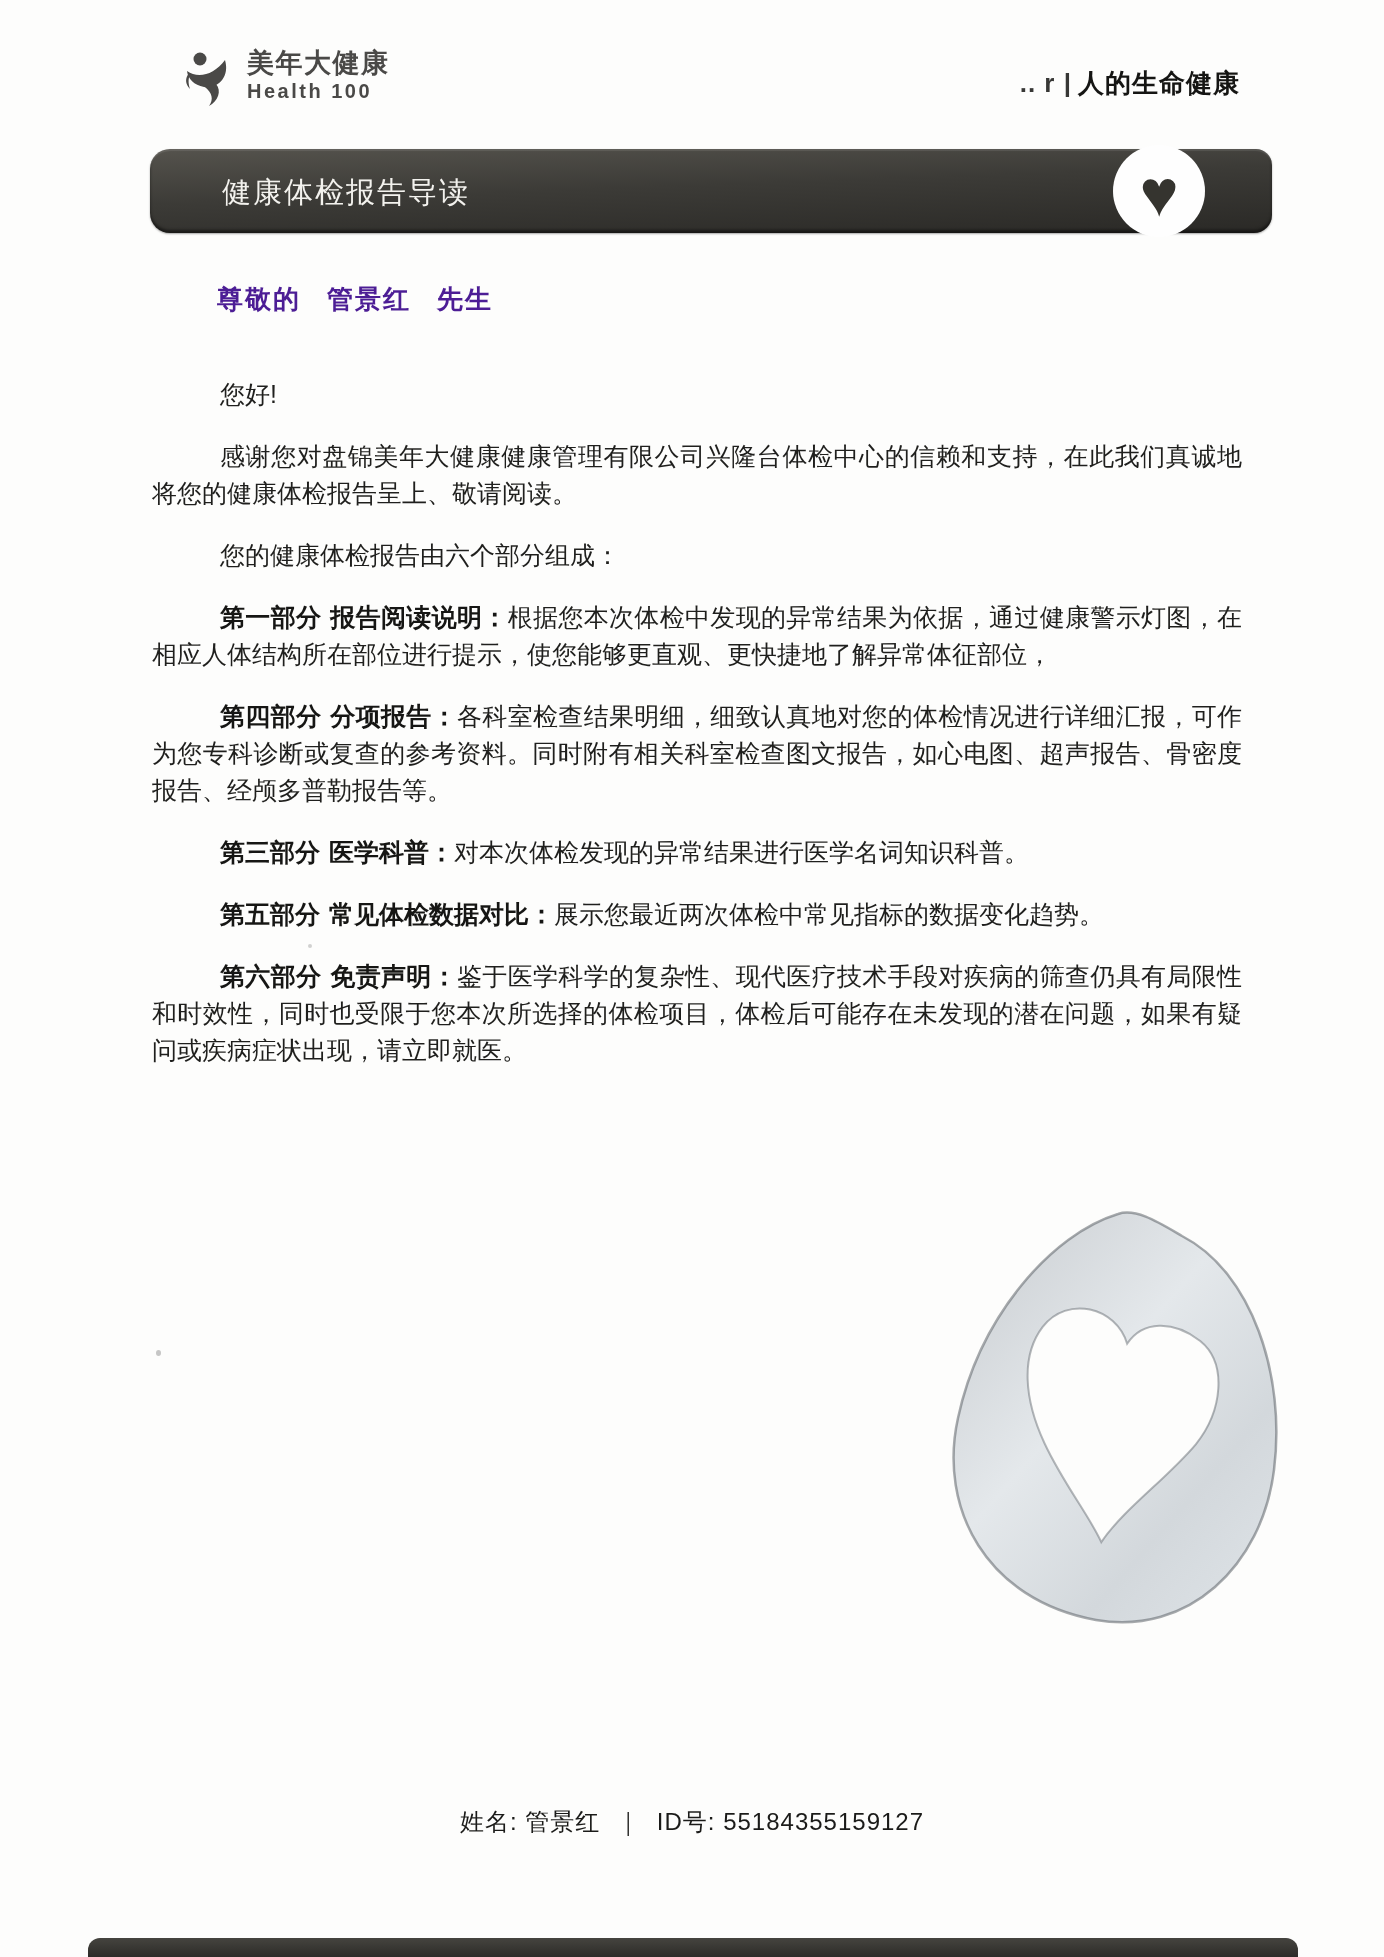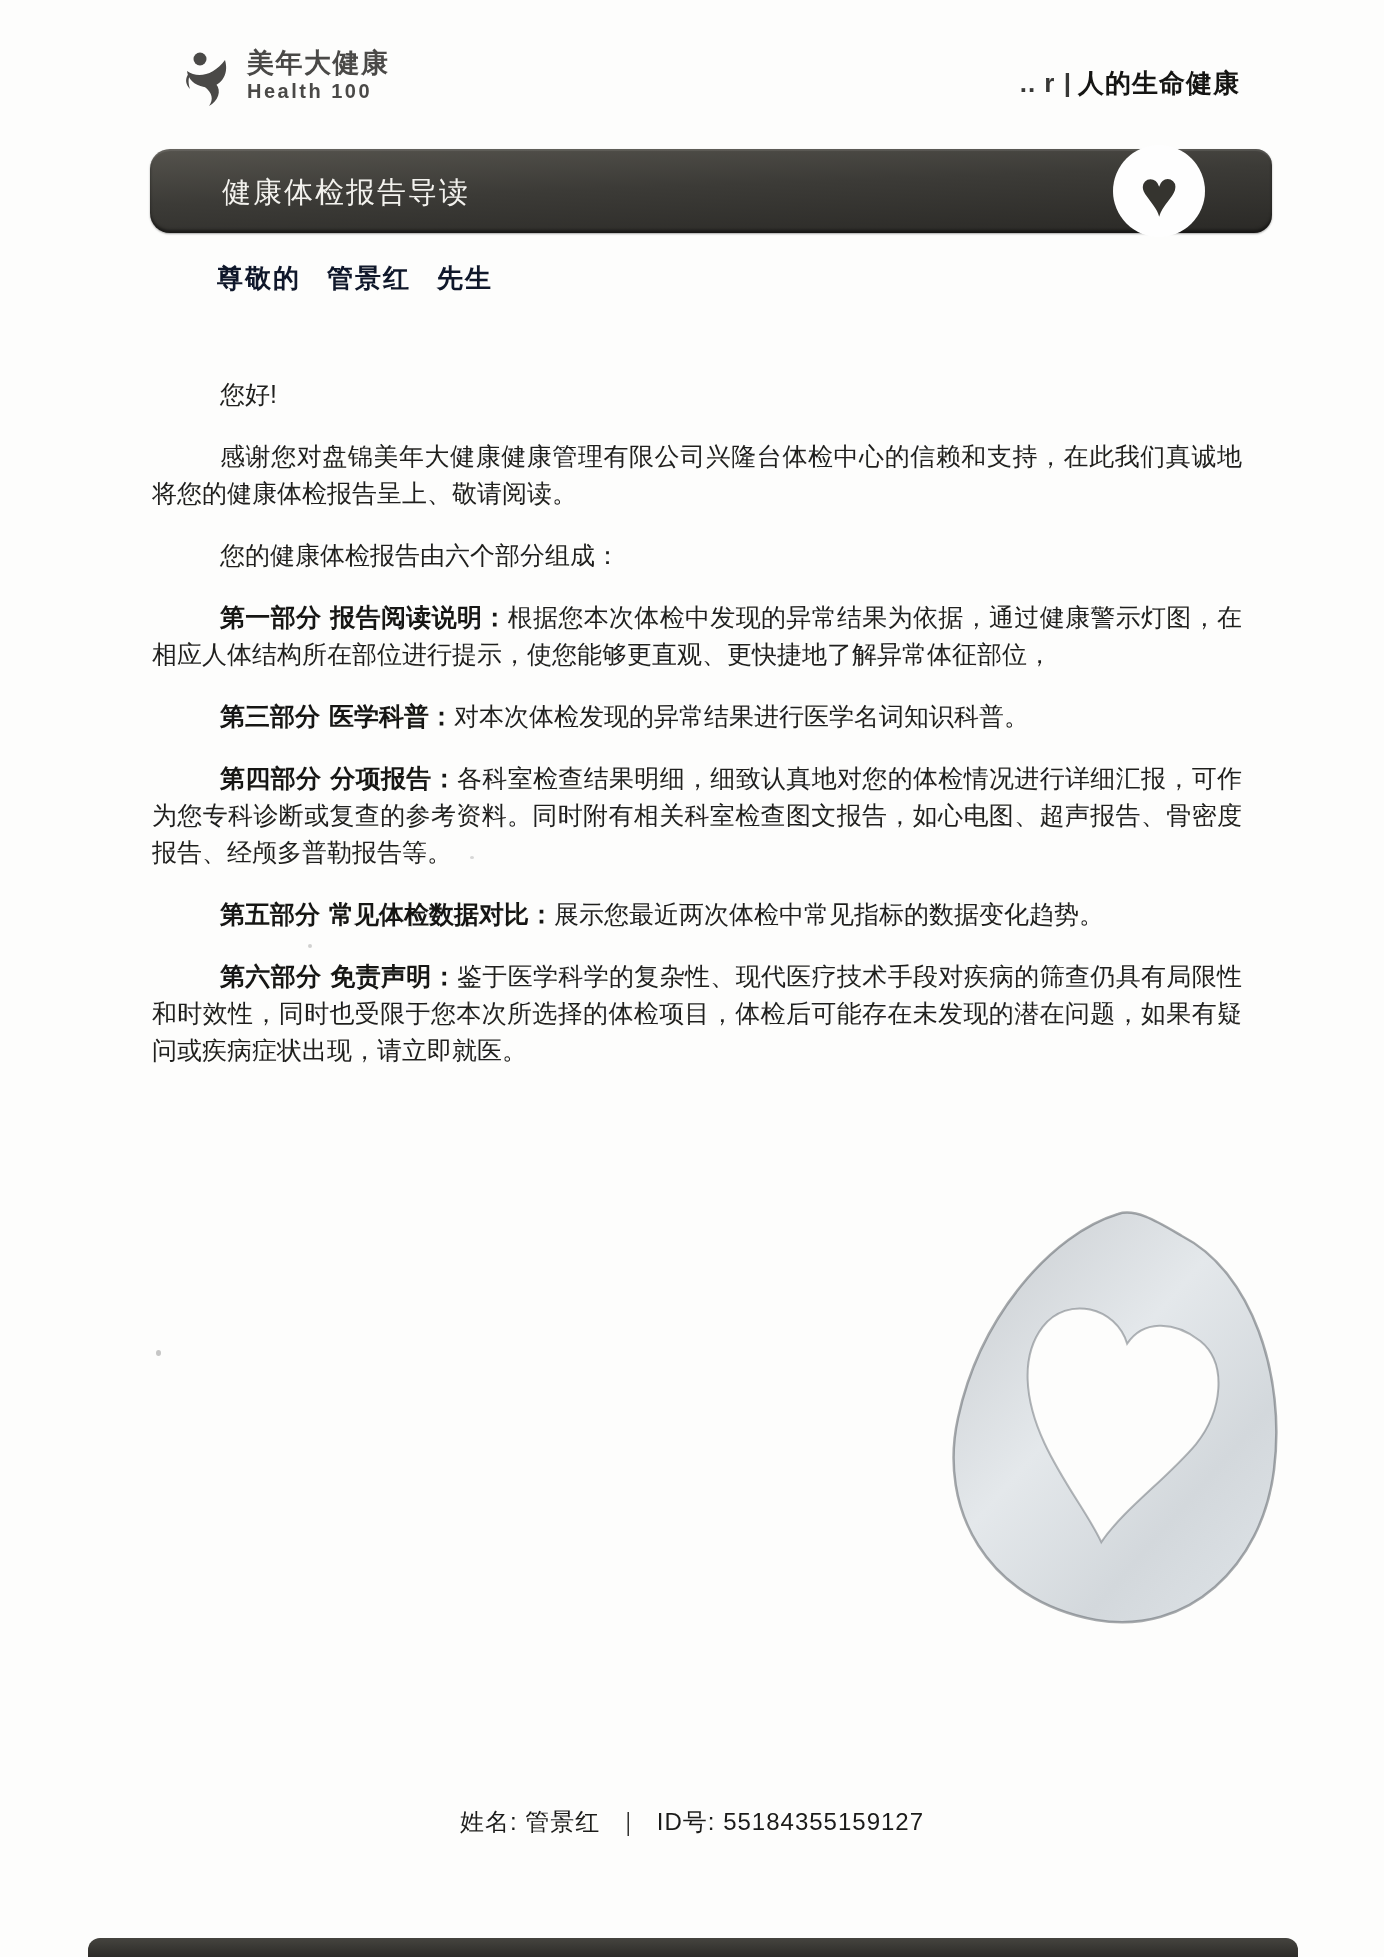--- a/index.html
+++ b/index.html
@@ -40,22 +40,22 @@
   }
   .banner-circle{
     position:absolute;left:963px;top:-4px;width:92px;height:92px;
     background:#fefefe;border-radius:50%;
     display:flex;align-items:center;justify-content:center;
   }
   .banner-heart{font-size:66px;line-height:1;color:#35342f;margin-top:3px;}
 
   
   .greeting{
-    position:absolute;left:217px;top:261px;
-    font-size:26px;font-weight:600;color:#0f172a;letter-spacing:2px;white-space:nowrap;
+    position:absolute;left:217px;top:282px;
+    font-size:26px;font-weight:600;color:#4c1d95;letter-spacing:2px;white-space:nowrap;
   }
   .greeting .g-name{margin:0 26px;}
 
   
   .letter{
     position:absolute;left:152px;top:376px;width:1090px;
     font-size:25px;line-height:37px;color:#1f1f1d;
     text-align:justify;
   }
   .letter p{margin:0 0 25px 0;text-indent:68px;}
@@ -120,23 +120,23 @@
   </div>
 
   <div class="letter">
     <p>您好!</p>
     <p>感谢您对盘锦美年大健康健康管理有限公司兴隆台体检中心的信赖和支持，在此我们真诚地将您的健康体检报告呈上、敬请阅读。</p>
     <p>您的健康体检报告由六个部分组成：</p>
 
     <p class="sec"><b class="t-label">第一部分</b><b>报告阅读说明：</b><span>根据您本次体检中发现的异常结果为依据，通过健康警示灯图，在相应人体结构所在部位进行提示，使您能够更直观、更快捷地了解异常体征部位，</span></p>
 
 
+    <p class="sec"><b class="t-label">第四部分</b><b>分项报告：</b><span>各科室检查结果明细，细致认真地对您的体检情况进行详细汇报，可作为您专科诊断或复查的参考资料。同时附有相关科室检查图文报告，如心电图、超声报告、骨密度报告、经颅多普勒报告等。</span></p>
+
     <p class="sec"><b class="t-label">第三部分</b><b>医学科普：</b><span>对本次体检发现的异常结果进行医学名词知识科普。</span></p>
-
-    <p class="sec"><b class="t-label">第四部分</b><b>分项报告：</b><span>各科室检查结果明细，细致认真地对您的体检情况进行详细汇报，可作为您专科诊断或复查的参考资料。同时附有相关科室检查图文报告，如心电图、超声报告、骨密度报告、经颅多普勒报告等。</span></p>
 
     <p class="sec"><b class="t-label">第五部分</b><b>常见体检数据对比：</b><span>展示您最近两次体检中常见指标的数据变化趋势。</span></p>
 
     <p class="sec"><b class="t-label">第六部分</b><b>免责声明：</b><span>鉴于医学科学的复杂性、现代医疗技术手段对疾病的筛查仍具有局限性和时效性，同时也受限于您本次所选择的体检项目，体检后可能存在未发现的潜在问题，如果有疑问或疾病症状出现，请立即就医。</span></p>
   </div>
 
   <div class="watermark">
     <svg viewBox="0 0 352 418" width="352" height="418">
       <defs>
         <linearGradient id="wm-grad" x1="0" y1="0" x2="0.9" y2="1">

